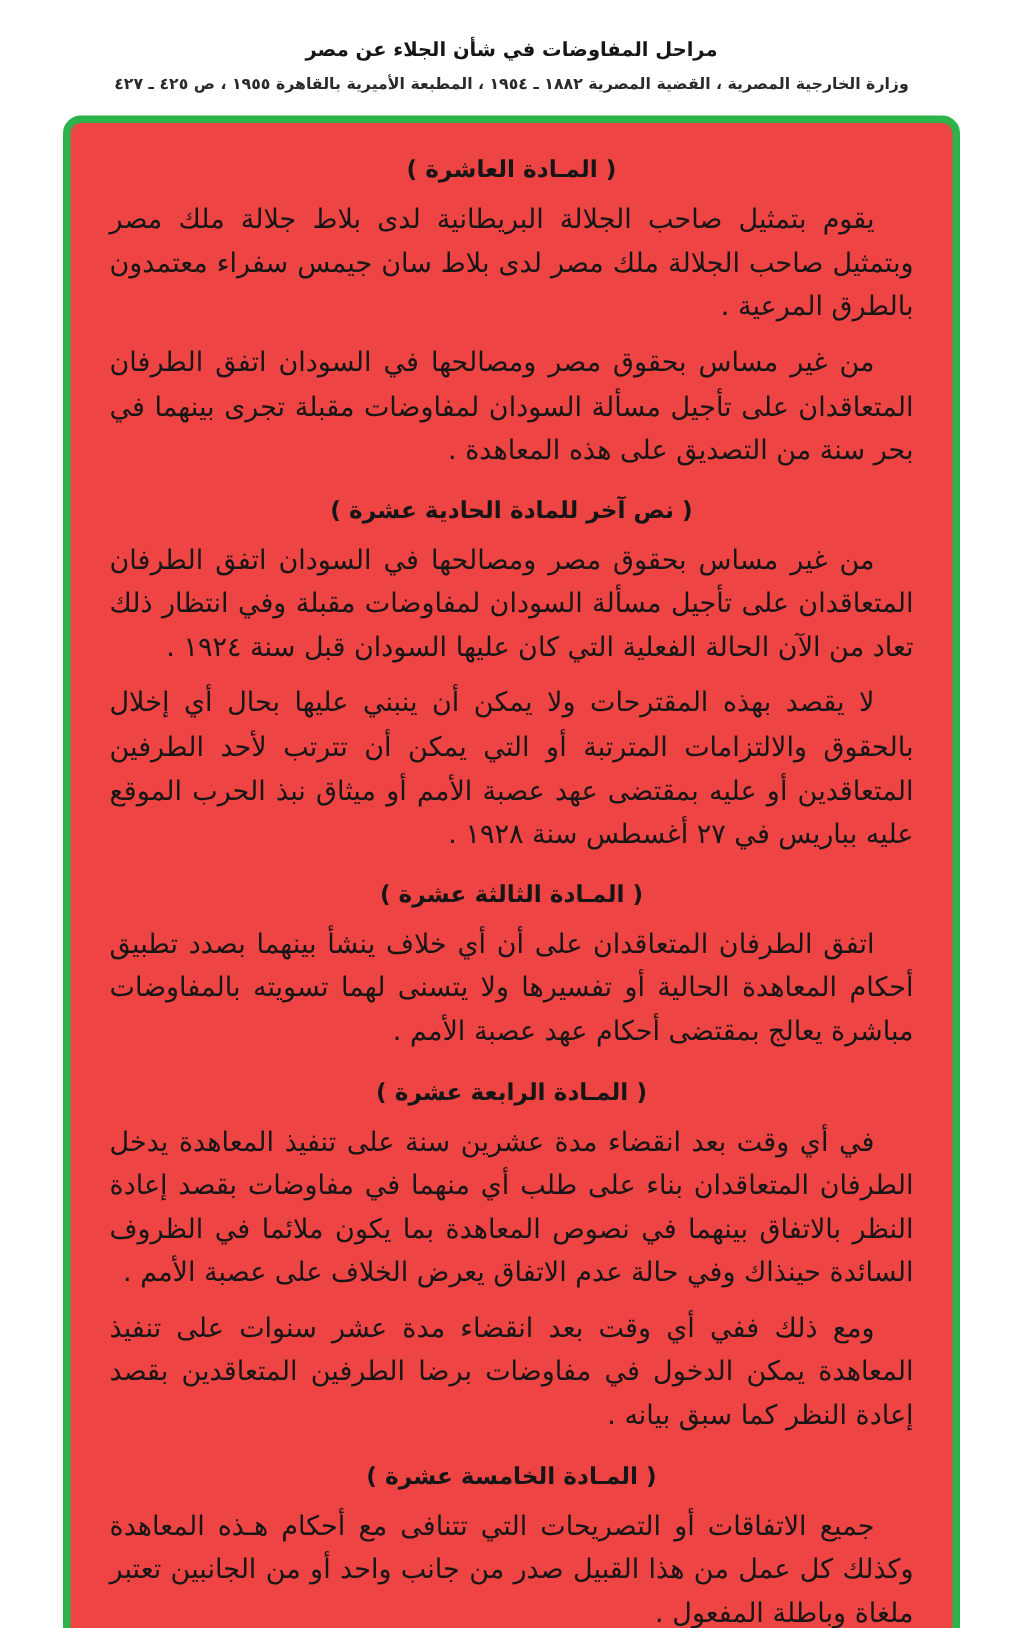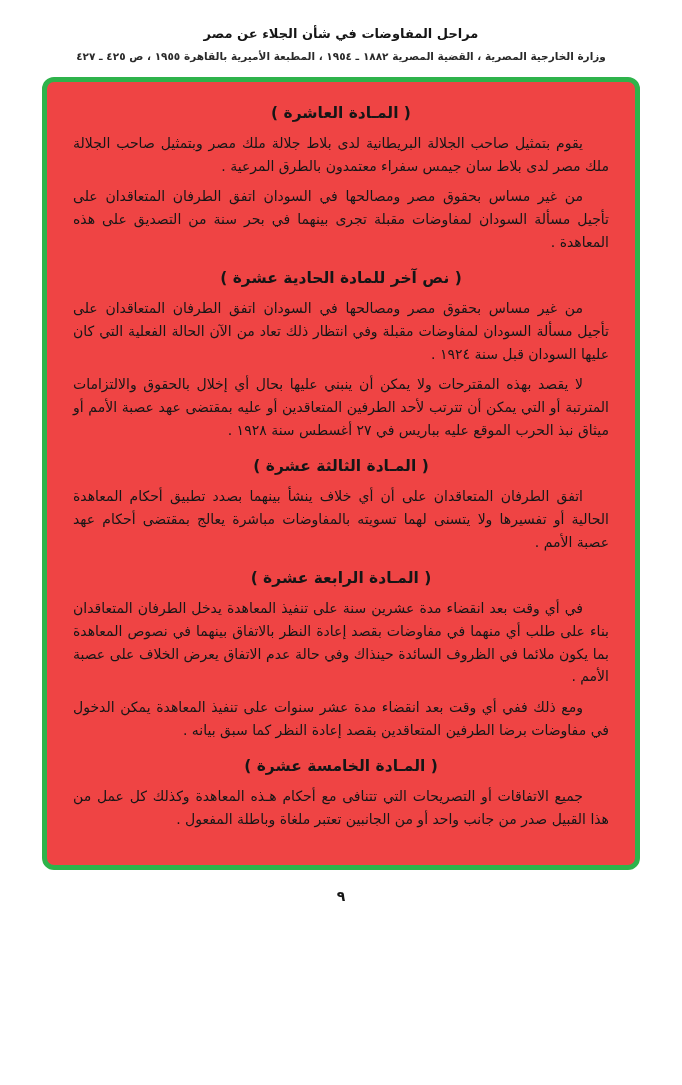--- a/index.html
+++ b/index.html
@@ -56,21 +56,21 @@
     margin:0;
   }
   .article-title{
     text-align:center;
     font-weight:bold;
     font-size:15.5px;
     margin:16px 0 10px 0;
   }
   .article p{
     margin:0 0 8px 0;
-    font-size:14px;
+    font-size:18px;
     font-weight:500;
     line-height:1.62;
     text-align:justify;
     text-indent:26px;
   }
   
   .footer{
     text-align:center;
     margin:16px 0 10px 0;
   }

